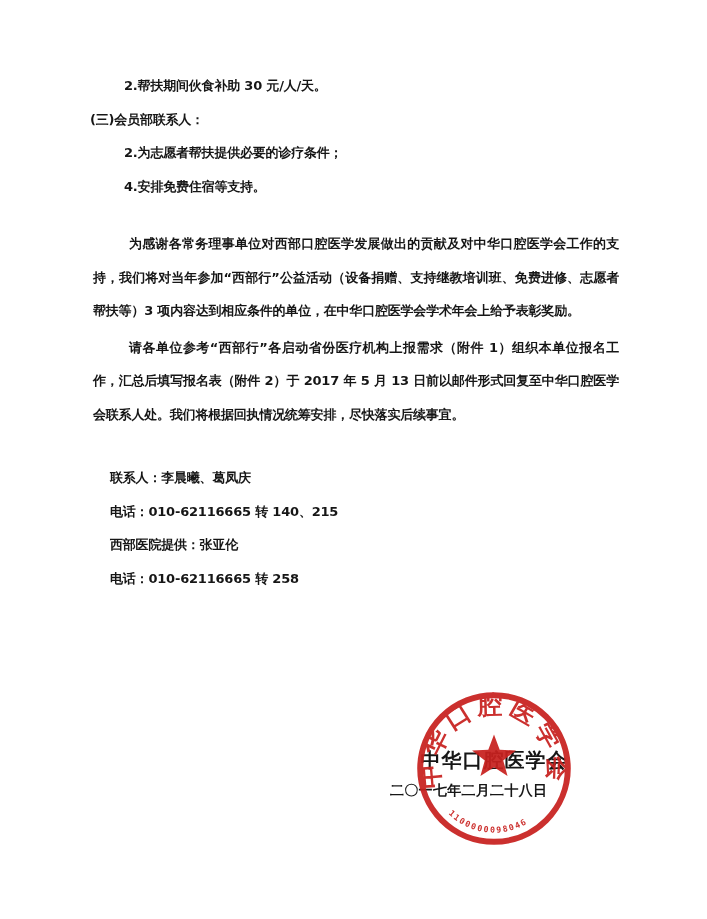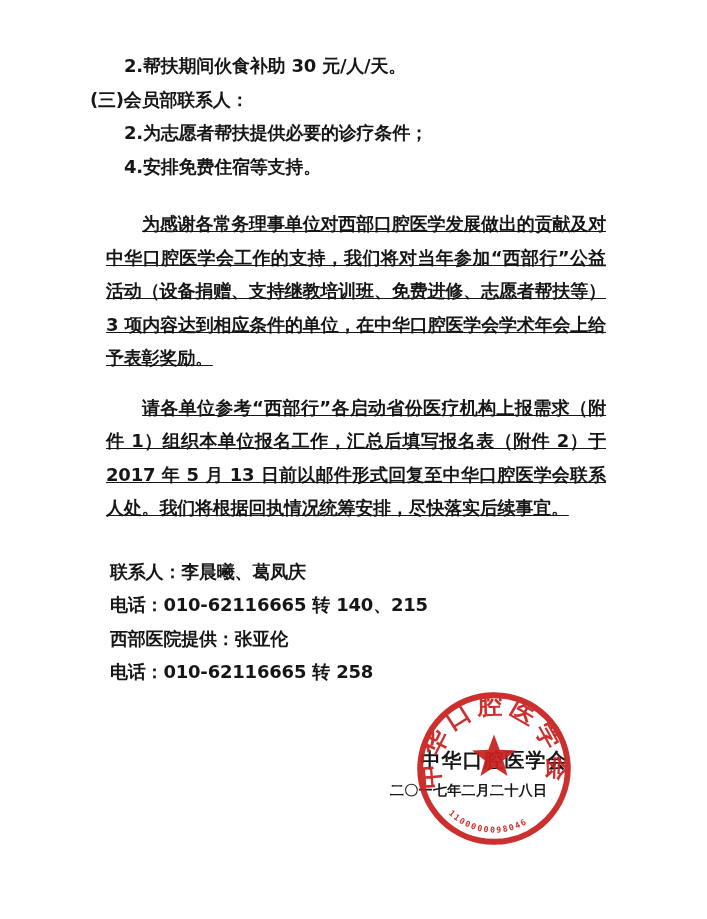--- a/index.html
+++ b/index.html
@@ -8,33 +8,32 @@
     width:707px;height:919px;
     margin:0 auto;
     background:#ffffff;
     font-family:"DejaVu Sans",sans-serif;
     color:#161616;
     font-weight:600;
     overflow:hidden;
   }
   .doc{
     position:absolute;
-    left:90px;top:49px;width:532px;
-    font-size:18px;
+    left:90px;top:69px;width:532px;
+    font-size:13px;
     line-height:33.5px;
     letter-spacing:-0.2px;
   }
   .line{white-space:nowrap;}
   .li{text-indent:34px;}
   .para{
-    margin:16px;
+    margin:3px;
     text-align:justify;
     text-justify:inter-ideograph;
     text-indent:36px;
-    text-decoration:underline;
   }
   .p1{margin-top:24px;}
   .contact{margin-top:30px;margin-left:20px;}
   .cline{white-space:nowrap;}
 
   
   .sig-org{
     position:absolute;
     left:402px;top:747px;width:184px;
     text-align:center;

